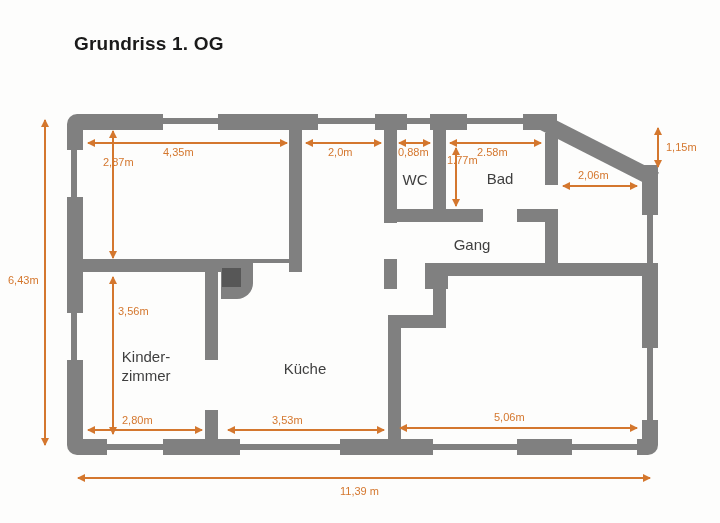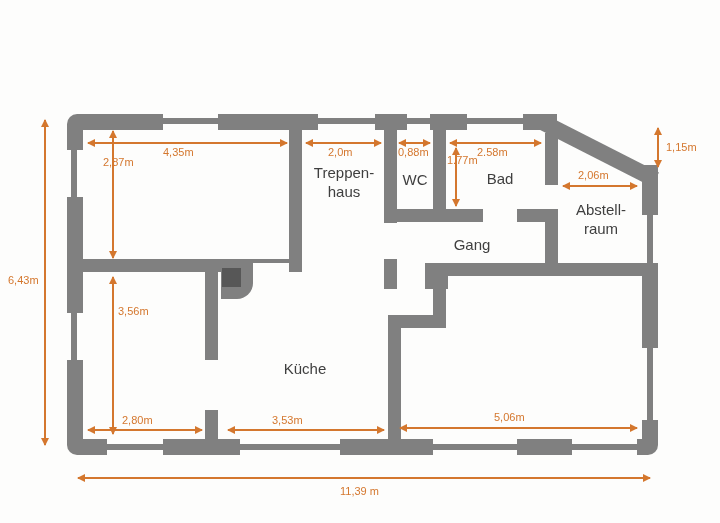--- a/index.html
+++ b/index.html
@@ -30,20 +30,21 @@
       border-bottom:8px solid var(--dimension);}
   .dv::after{content:'';position:absolute;bottom:-1px;left:-3px;width:0;height:0;
       border-left:4px solid transparent;border-right:4px solid transparent;
       border-top:8px solid var(--dimension);}
 </style>
 </head>
 <body>
 
 <div class="plan">
 
+  <div class="title">Grundriss 1. OG</div>
 
   <div class="w" style="left:67px;top:114px;width:16px;height:16px;border-top-left-radius:10px"></div>
   <div class="w" style="left:67px;top:439px;width:16px;height:16px;border-bottom-left-radius:10px"></div>
   <div class="w" style="left:642px;top:439px;width:16px;height:16px;border-bottom-right-radius:10px"></div>
 
   <div class="w" style="left:83px;top:114px;width:80px;height:16px"></div>
   <div class="w" style="left:163px;top:118px;width:55px;height:6px"></div>
   <div class="w" style="left:218px;top:114px;width:100px;height:16px"></div>
   <div class="w" style="left:318px;top:118px;width:57px;height:6px"></div>
   <div class="w" style="left:375px;top:114px;width:32px;height:16px"></div>
@@ -97,27 +98,25 @@
 
   <div class="w" style="left:425px;top:263px;width:233px;height:13px"></div>
   <div class="w" style="left:425px;top:263px;width:23px;height:26px"></div>
   <div class="w" style="left:433px;top:263px;width:13px;height:65px"></div>
   <div class="w" style="left:388px;top:315px;width:58px;height:13px"></div>
   <div class="w" style="left:388px;top:315px;width:13px;height:129px"></div>
 
   <div class="w" style="left:205px;top:272px;width:13px;height:88px"></div>
   <div class="w" style="left:205px;top:410px;width:13px;height:34px"></div>
 
-  <div class="rlab" style="left:344px;top:182px">Treppen-
-haus</div>
   <div class="rlab" style="left:415px;top:179px">WC</div>
   <div class="rlab" style="left:500px;top:178px">Bad</div>
-  <div class="rlab" style="left:601px;top:219px">Abstell-
-raum</div>
   <div class="rlab" style="left:472px;top:244px">Gang</div>
+  <div class="rlab" style="left:146px;top:366px">Kinder-
+zimmer</div>
   <div class="rlab" style="left:305px;top:368px">Küche</div>
 
   <div class="dh" style="left:88px;top:142px;width:199px"></div>
   <div class="dlab" style="left:163px;top:146px">4,35m</div>
 
   <div class="dv" style="left:112px;top:131px;height:127px"></div>
   <div class="dlab" style="left:103px;top:156px">2,87m</div>
 
   <div class="dh" style="left:306px;top:142px;width:75px"></div>
   <div class="dlab" style="left:328px;top:146px">2,0m</div>

